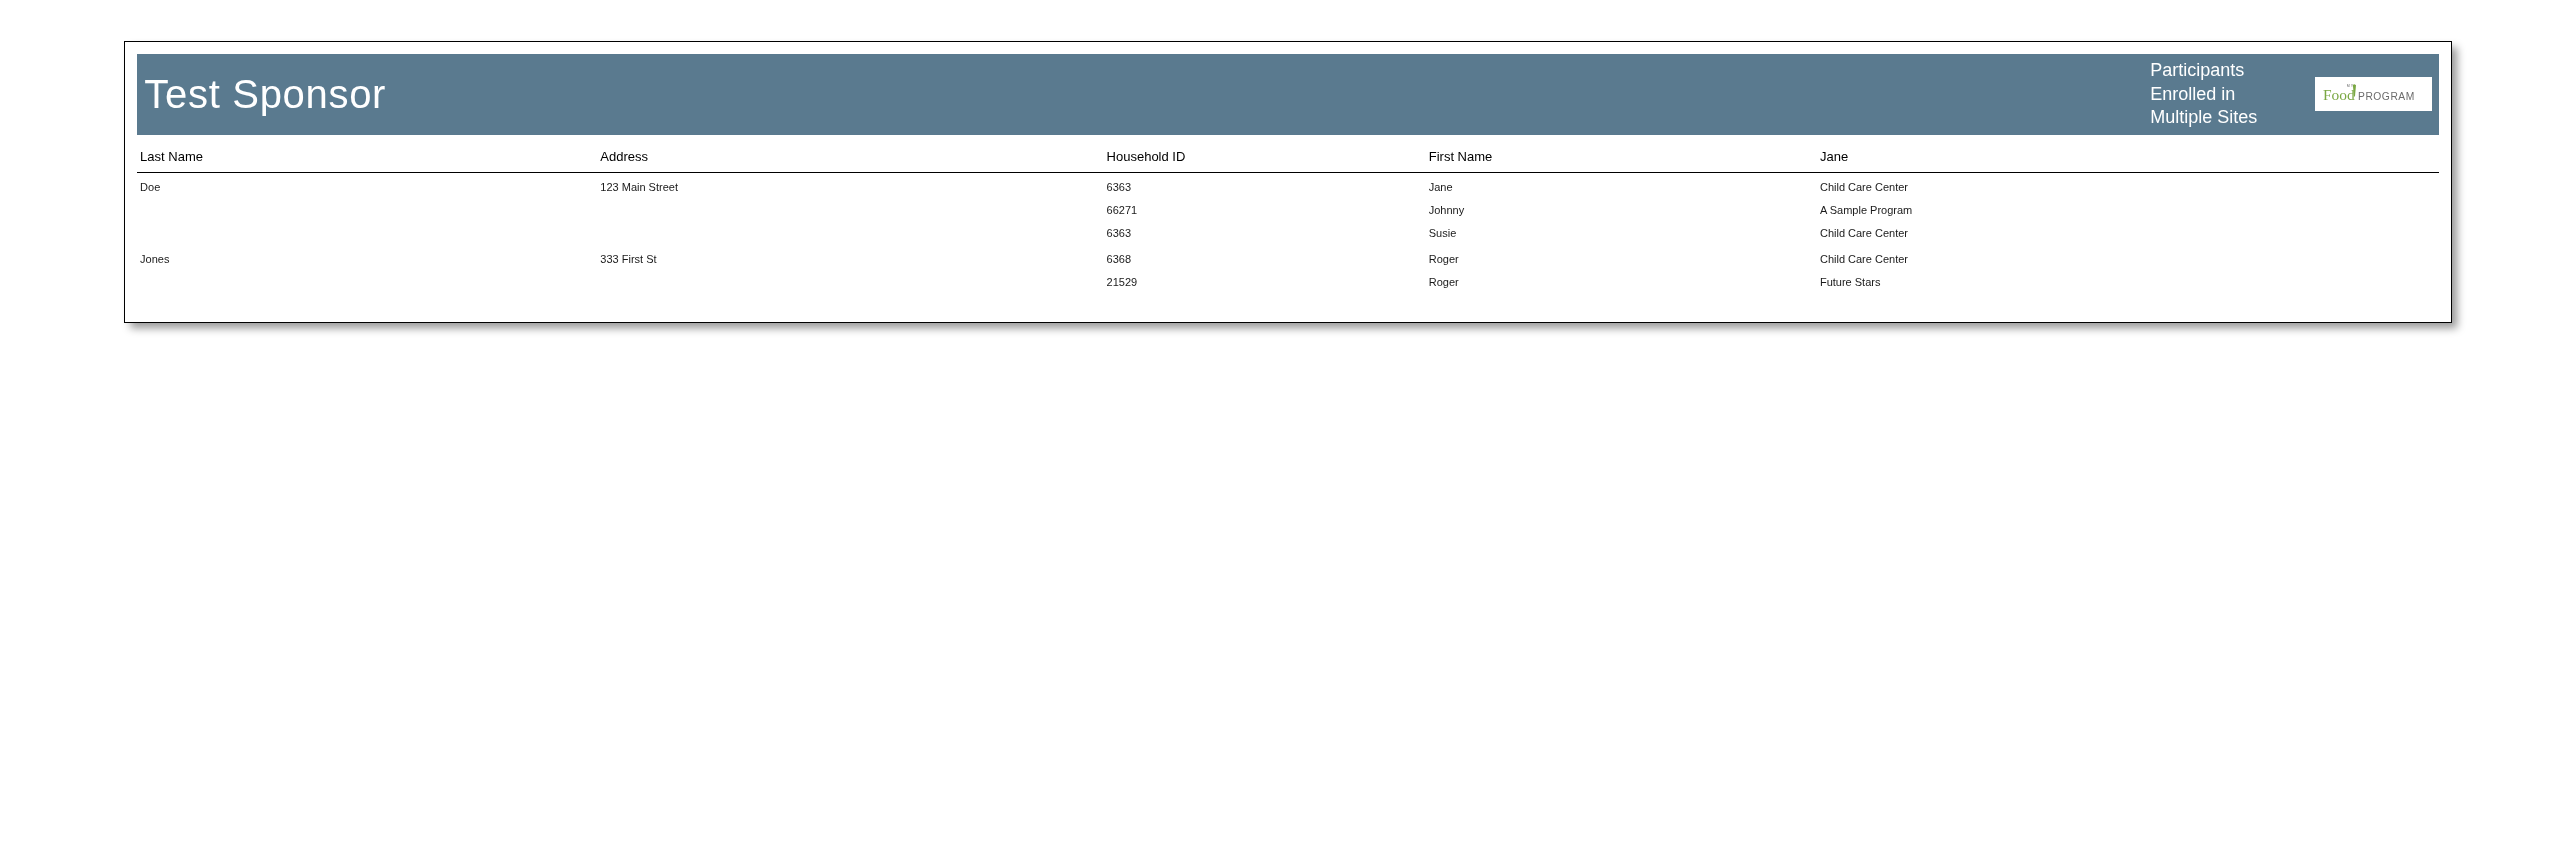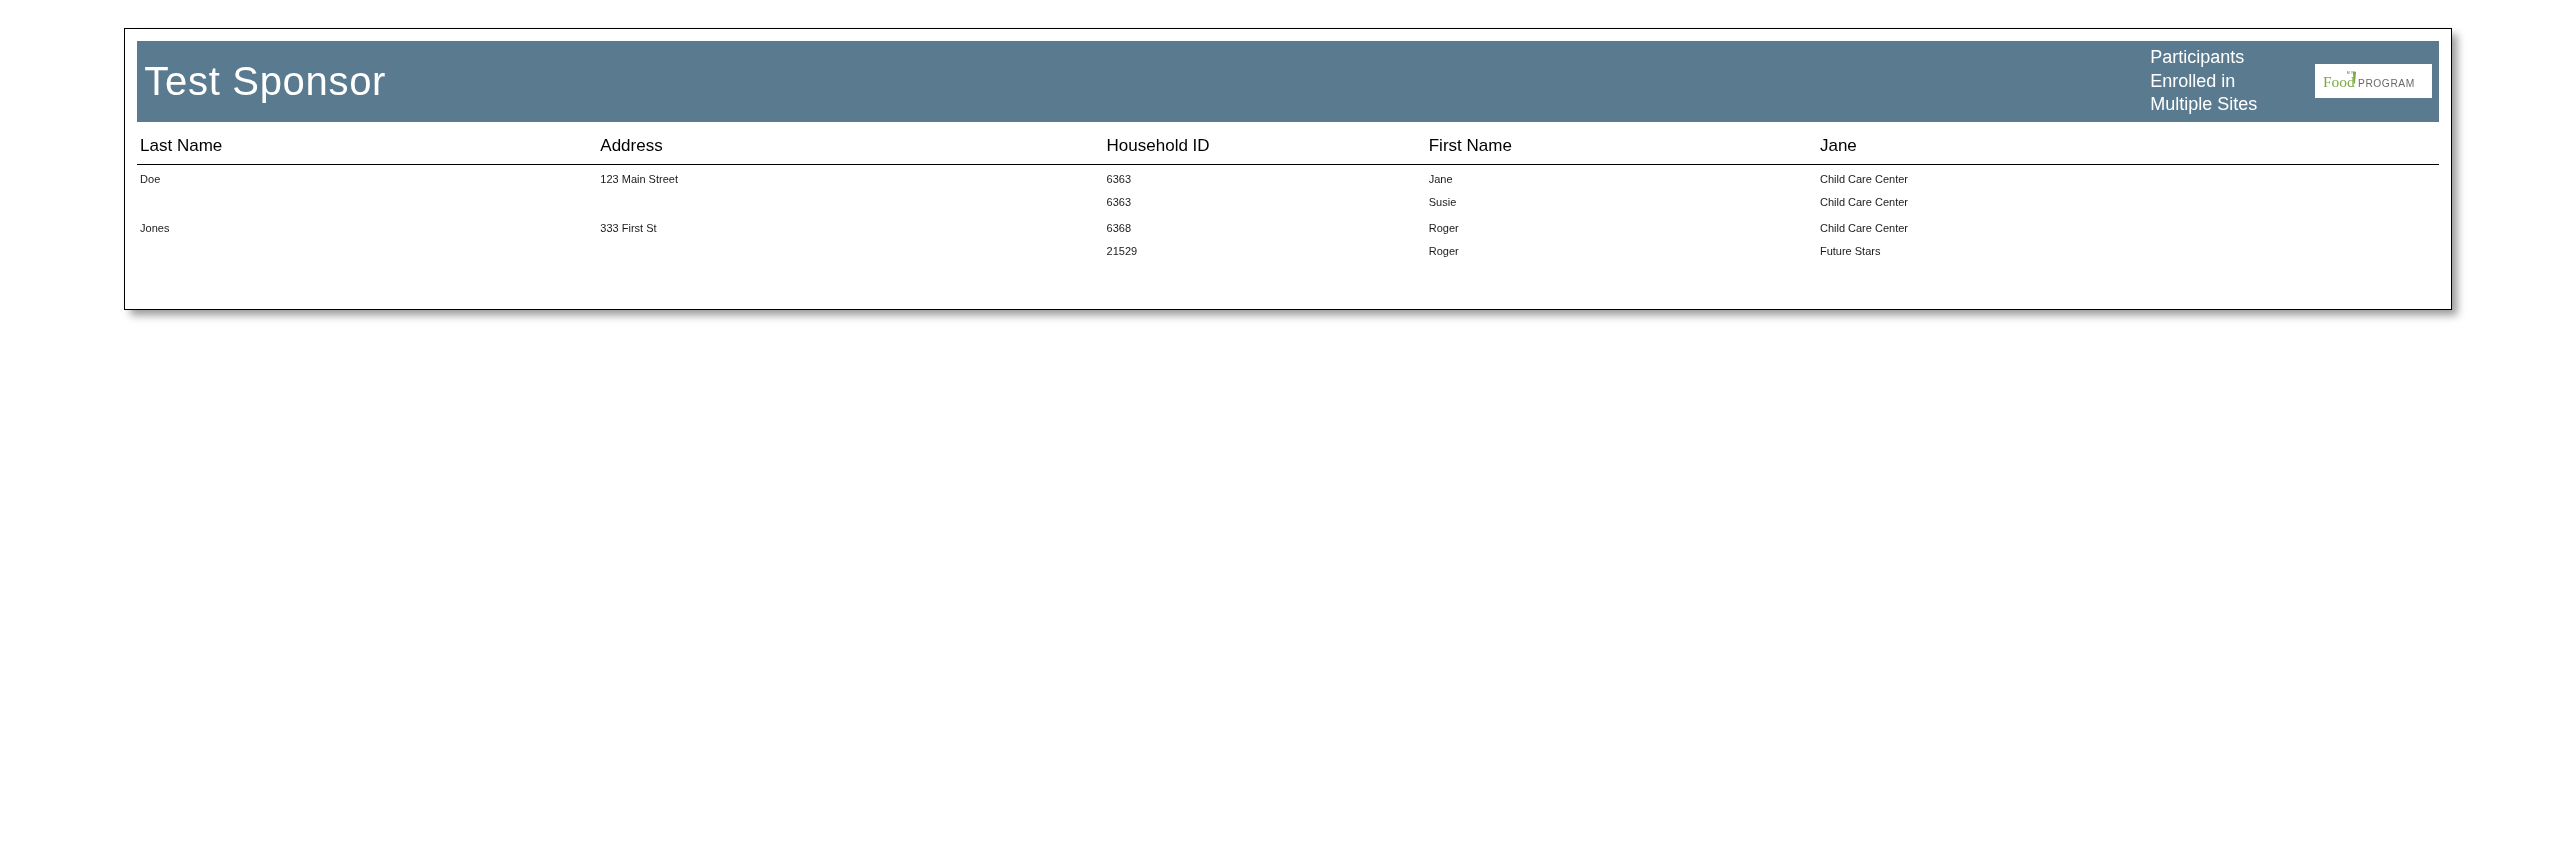--- a/index.html
+++ b/index.html
@@ -12,20 +12,21 @@
       background: #ffffff;
       padding: 27.5px 124px;
     }
     .report-container {
       background: #ffffff;
       border: 1.4px solid #000000;
       box-shadow: 5.5px 5.5px 8.2px rgba(0,0,0,0.4);
       padding: 12.4px;
       width: 100%;
       min-height: 282px;
+      margin-top: 13px;
     }
     .header-bar {
       background: #5a7a8f;
       display: flex;
       align-items: center;
       padding: 5.5px 6.9px 5.5px 6.9px;
       position: relative;
     }
     .sponsor-title {
       color: #ffffff;
@@ -56,21 +57,21 @@
     .table-area {
       padding: 9.6px 0 0 0;
     }
     table {
       width: 100%;
       border-collapse: collapse;
       table-layout: fixed;
     }
     thead th {
       text-align: left;
-      font-size: 17px;
+      font-size: 13px;
       font-weight: normal;
       color: #000000;
       padding: 4.1px 2.7px 8.2px 2.7px;
       border-bottom: 0.7px solid #000000;
     }
     tbody td {
       text-align: left;
       font-size: 11px;
       color: #1a1a1a;
       padding: 5.5px 2.7px;
@@ -125,20 +126,27 @@
       <tr class="first-of-group">
             <td>Doe</td>
             <td>123 Main Street</td>
             <td>6363</td>
             <td>Jane</td>
             <td>Child Care Center</td>
           </tr>
           <tr>
             <td></td>
             <td></td>
+            <td>66271</td>
+            <td>Johnny</td>
+            <td>A Sample Program</td>
+          </tr>
+          <tr>
+            <td></td>
+            <td></td>
             <td>6363</td>
             <td>Susie</td>
             <td>Child Care Center</td>
           </tr>
           <tr class="first-of-group">
             <td>Jones</td>
             <td>333 First St</td>
             <td>6368</td>
             <td>Roger</td>
             <td>Child Care Center</td>

